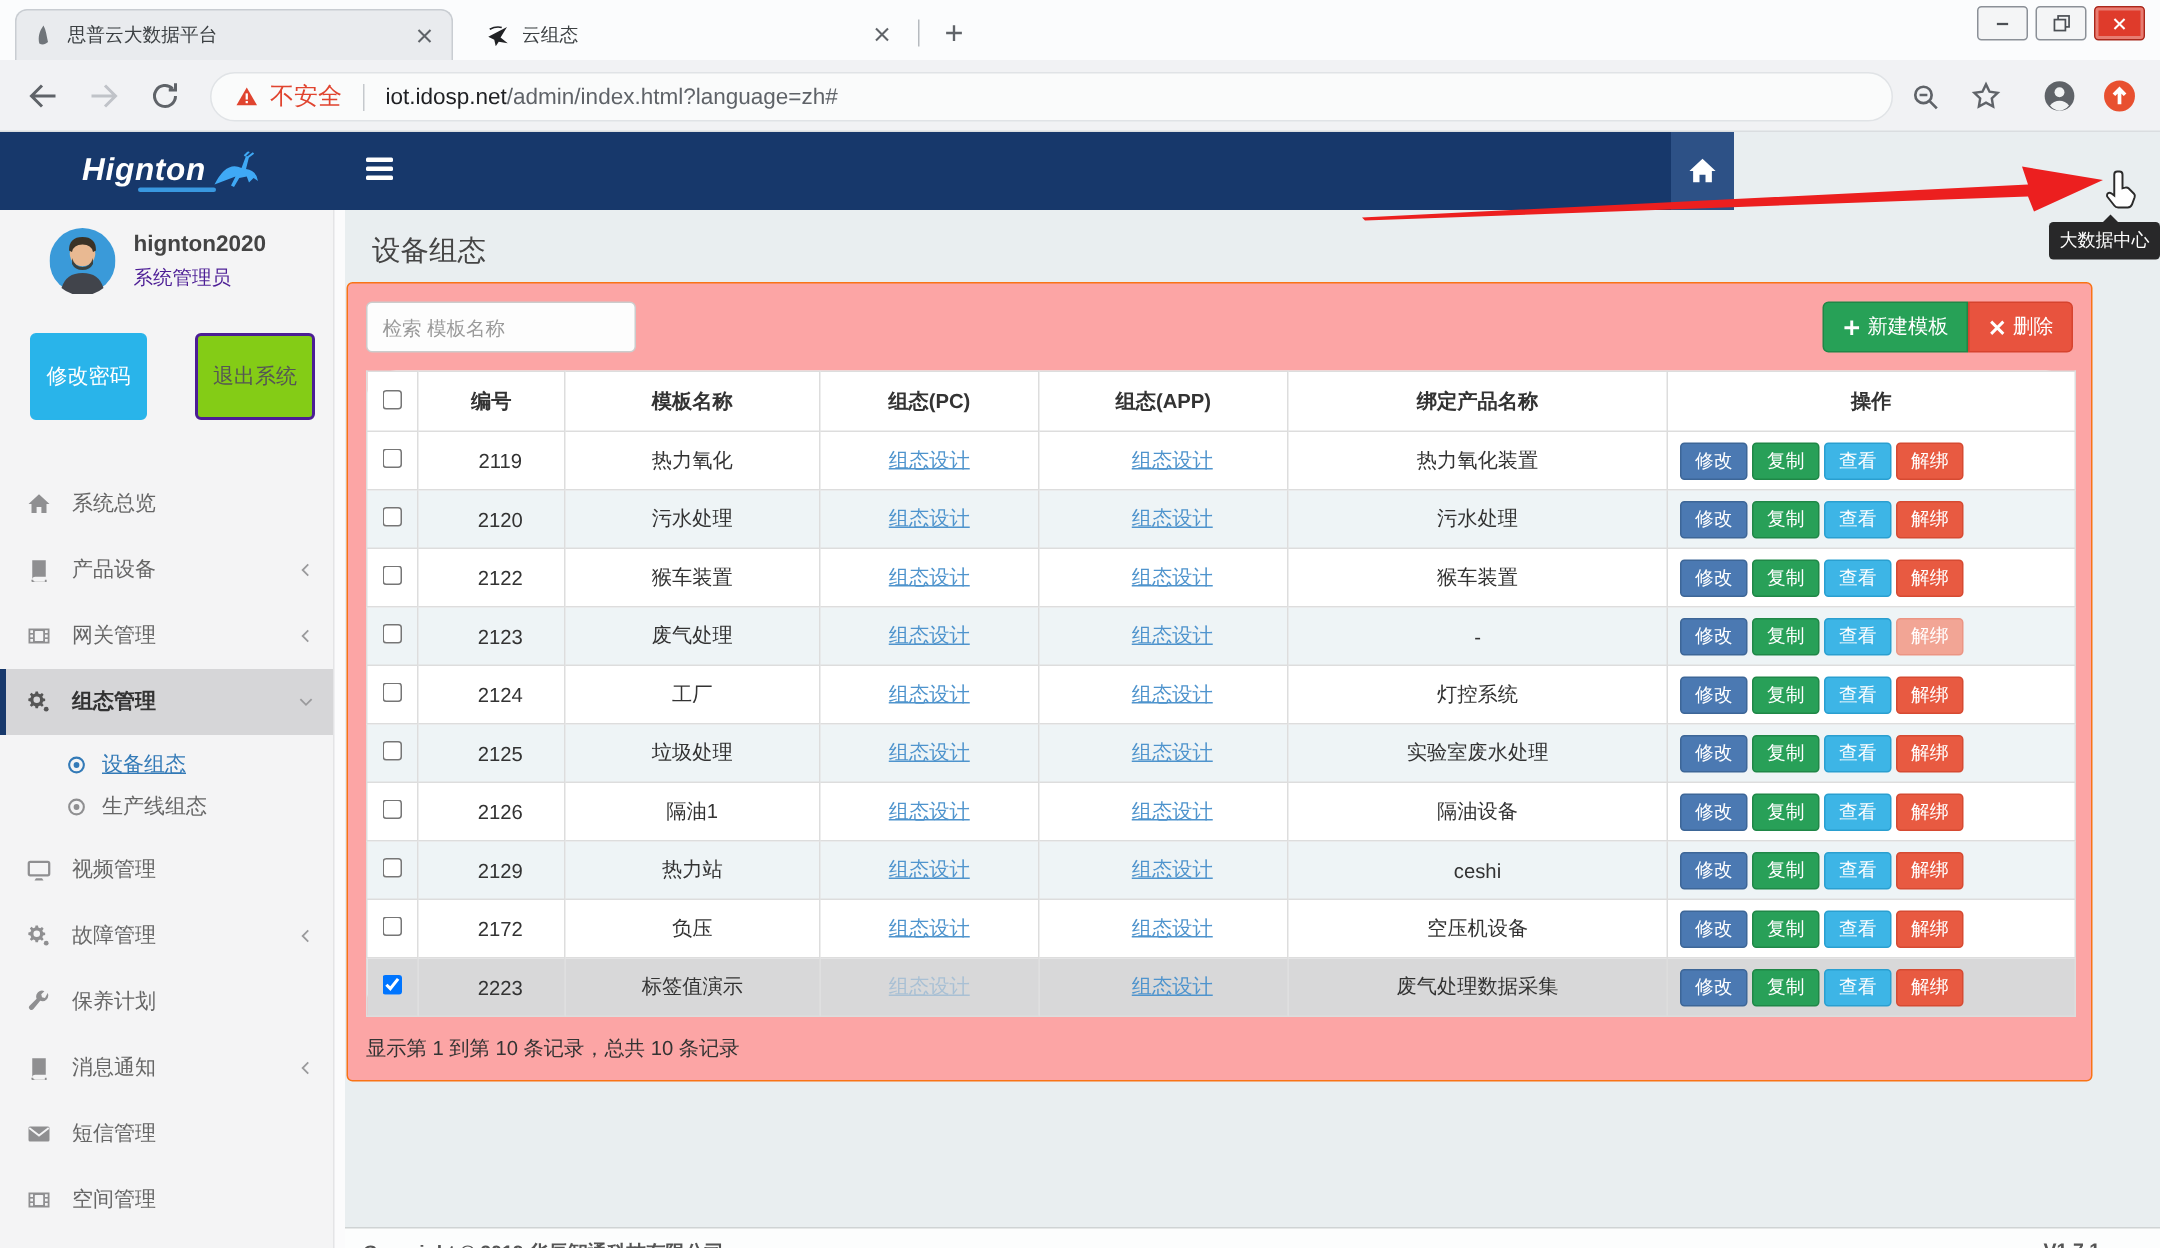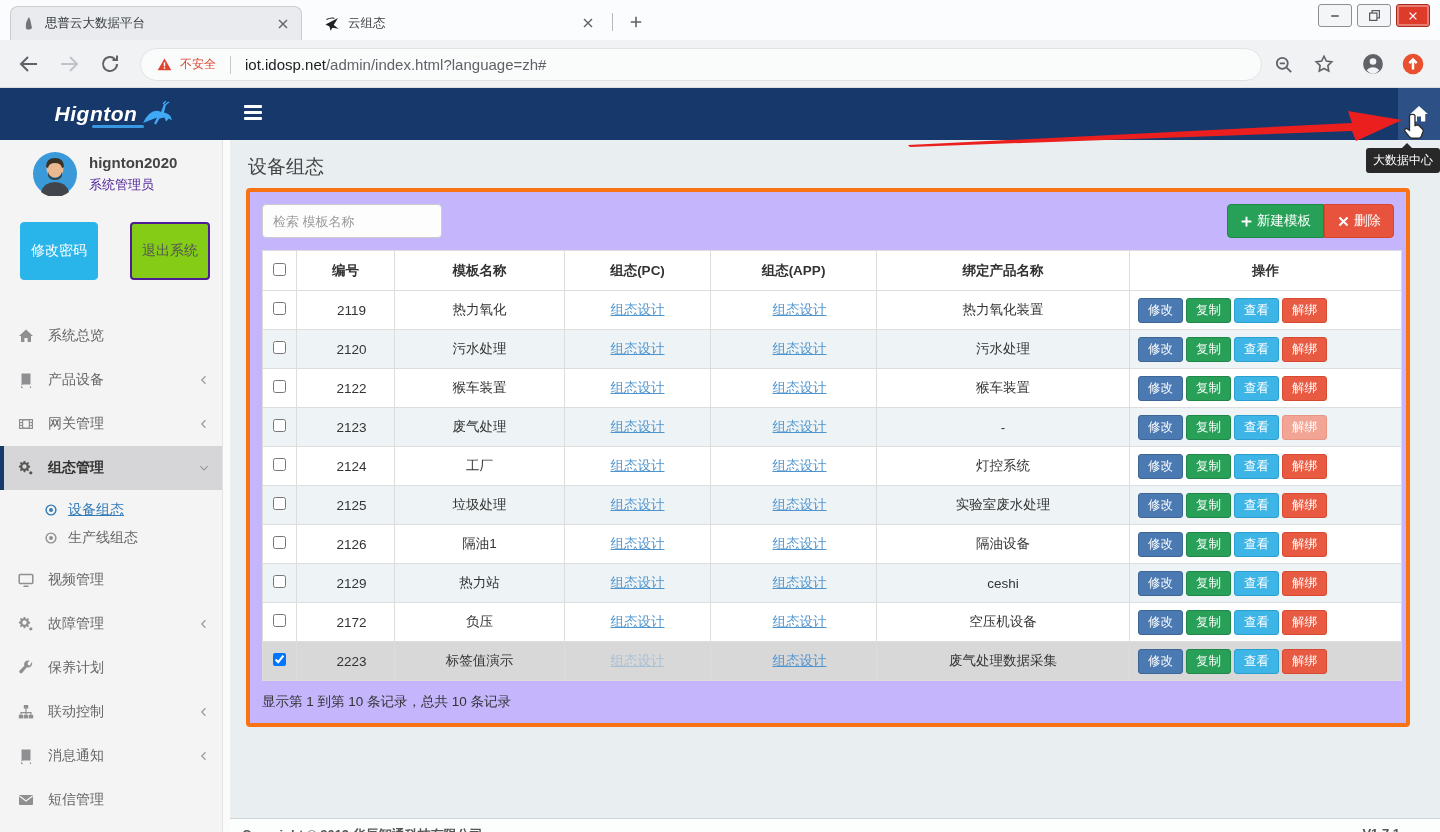--- a/index.html
+++ b/index.html
@@ -20,27 +20,27 @@
     display:flex; align-items:center; justify-content:center; border-radius:50%; }
   .win-controls { position:absolute; right:10px; top:4px; display:flex; gap:5px; }
   .win-btn { width:34px; height:23px; border:1px solid #8b9097; border-radius:3px; background:#f4f5f6;
     display:flex; align-items:center; justify-content:center; color:#4b4f54; }
   .win-btn.close { background:#df3b2b; border-color:#a8281c; color:#fff; outline:2px solid #e77d72; outline-offset:-3px; }
 
   .toolbar { position:absolute; left:0; top:40px; width:1440px; height:48px; background:#f1f2f4; border-bottom:1px solid #dadde0; }
   .nav-ic { position:absolute; top:13px; width:22px; height:22px; color:#5f6368; }
   .omnibox { position:absolute; left:140px; top:8px; width:1122px; height:33px; background:#fafbfb;
     border:1px solid #e0e3e6; border-radius:17px; display:flex; align-items:center; padding:0 16px; gap:8px; }
-  .sec-label { color:#e0442f; font-size:12px; }
+  .sec-label { color:#e0442f; font-size:16px; }
   .omni-sep { width:1px; height:18px; background:#c5c9cd; margin:0 6px; }
   .url-host { color:#202124; font-size:15px; }
   .url-path { color:#5f6368; font-size:15px; }
 
   
-  .navbar { position:absolute; left:0; top:88px; width:1440px; height:52px; background:#17386b; display:flex; }
+  .navbar { position:absolute; left:0; top:88px; width:1156px; height:52px; background:#17386b; display:flex; }
   .logo-box { width:230px; height:52px; display:flex; align-items:center; justify-content:center; gap:4px; position:relative; }
   .logo-text { color:#fff; font-size:21px; font-weight:bold; font-style:italic; letter-spacing:.5px; }
   .logo-tagbar { position:absolute; left:92px; top:37px; width:52px; height:3px; background:#3fa9f5; border-radius:2px; opacity:.85; }
   .hamburger { margin-left:14px; margin-top:17px; width:20px; height:18px; cursor:pointer; }
   .hamburger span { display:block; width:18px; height:2.6px; background:#fff; margin-bottom:3.4px; border-radius:1px; }
   .home-btn { position:absolute; right:0; top:0; width:42px; height:52px; background:#2d5186;
     display:flex; align-items:center; justify-content:center; cursor:pointer; }
 
   
   .sidebar { position:absolute; left:0; top:140px; width:230px; height:692px; background:#f4f4f5; }
@@ -63,21 +63,21 @@
   .submenu { padding:6px 0; }
   .submenu-item { height:28px; display:flex; align-items:center; padding-left:44px; gap:10px; cursor:pointer; }
   .submenu-item .mi-icon { width:14px; height:14px; color:#8f8f91; }
   .submenu-item .mi-label { font-size:14px; color:#666; }
   .submenu-item.active .mi-label { color:#337ab7; text-decoration:underline; }
   .submenu-item.active .mi-icon { color:#337ab7; }
 
   
   .content { position:absolute; left:230px; top:140px; width:1210px; height:692px; background:#e9eef0; }
   .page-title { position:absolute; left:18px; top:14px; font-size:19px; color:#454545; }
-  .panel { position:absolute; left:16px; top:48px; width:1164px; background:#c4b5fd; border:4px solid #f97316; border-radius:4px; padding:12px; }
+  .panel { position:absolute; left:1px; top:48px; width:1164px; background:#fca5a5; border:1px solid #f97316; border-radius:4px; padding:12px; }
   .panel-top { display:flex; align-items:center; }
   .search-input { width:180px; height:34px; border:1px solid #ccc; border-radius:4px; background:#fdfdfd; padding:0 10px; font-size:13px; color:#333; }
   .search-input::placeholder { color:#9a9a9a; }
   .panel-actions { margin-left:auto; display:flex; }
   .btn-new { background:#27a157; border:1px solid #1f8747; color:#fff; font-size:13.5px; padding:7px 12px;
     border-radius:4px 0 0 4px; display:flex; align-items:center; gap:4px; cursor:pointer; }
   .btn-del { background:#e8533e; border:1px solid #d6432e; color:#fff; font-size:13.5px; padding:7px 12px;
     border-radius:0 4px 4px 0; display:flex; align-items:center; gap:4px; cursor:pointer; }
   .btn-ic { width:13px; height:13px; color:#fff; }
 
@@ -316,33 +316,20 @@
       <span class="mi-label">故障管理</span>
       <svg class="mi-chevron" viewBox="0 0 16 16">
           <path d="M10 3 5 8l5 5" stroke="currentColor" stroke-width="1.6" fill="none"></path>
         </svg>
     </div>
     <div class="menu-item">
       <svg class="mi-icon" viewBox="0 0 16 16">
           <path d="M13.8 2a3.9 3.9 0 0 1-5 5.2L4.3 12.7a1.7 1.7 0 1 1-2.4-2.4L6.4 5.8a3.9 3.9 0 0 1 5.2-5l-2.1 2.1.5 2 2 .5z" fill="currentColor"></path>
         </svg>
       <span class="mi-label">保养计划</span>
-    </div>
-    <div class="menu-item">
-      <svg class="mi-icon" viewBox="0 0 16 16">
-          <rect x="5.8" y="1" width="4.4" height="3.6" fill="currentColor"></rect>
-          <rect x="0.8" y="10.8" width="4.4" height="3.6" fill="currentColor"></rect>
-          <rect x="5.8" y="10.8" width="4.4" height="3.6" fill="currentColor"></rect>
-          <rect x="10.8" y="10.8" width="4.4" height="3.6" fill="currentColor"></rect>
-          <path d="M8 4.6v2.6M3 10.8V8.6h10v2.2M8 7.2v3.6" stroke="currentColor" stroke-width="1.2" fill="none"></path>
-        </svg>
-      <span class="mi-label">联动控制</span>
-      <svg class="mi-chevron" viewBox="0 0 16 16">
-          <path d="M10 3 5 8l5 5" stroke="currentColor" stroke-width="1.6" fill="none"></path>
-        </svg>
     </div>
     <div class="menu-item">
       <svg class="mi-icon" viewBox="0 0 16 16">
           <path d="M3.5 1.5h9v11h-7a2 2 0 0 0-2 2z" fill="currentColor"></path>
           <path d="M3.5 14.5a2 2 0 0 0 2 2h7v-2" fill="none" stroke="currentColor" stroke-width="1.2"></path>
         </svg>
       <span class="mi-label">消息通知</span>
       <svg class="mi-chevron" viewBox="0 0 16 16">
           <path d="M10 3 5 8l5 5" stroke="currentColor" stroke-width="1.6" fill="none"></path>
         </svg>

